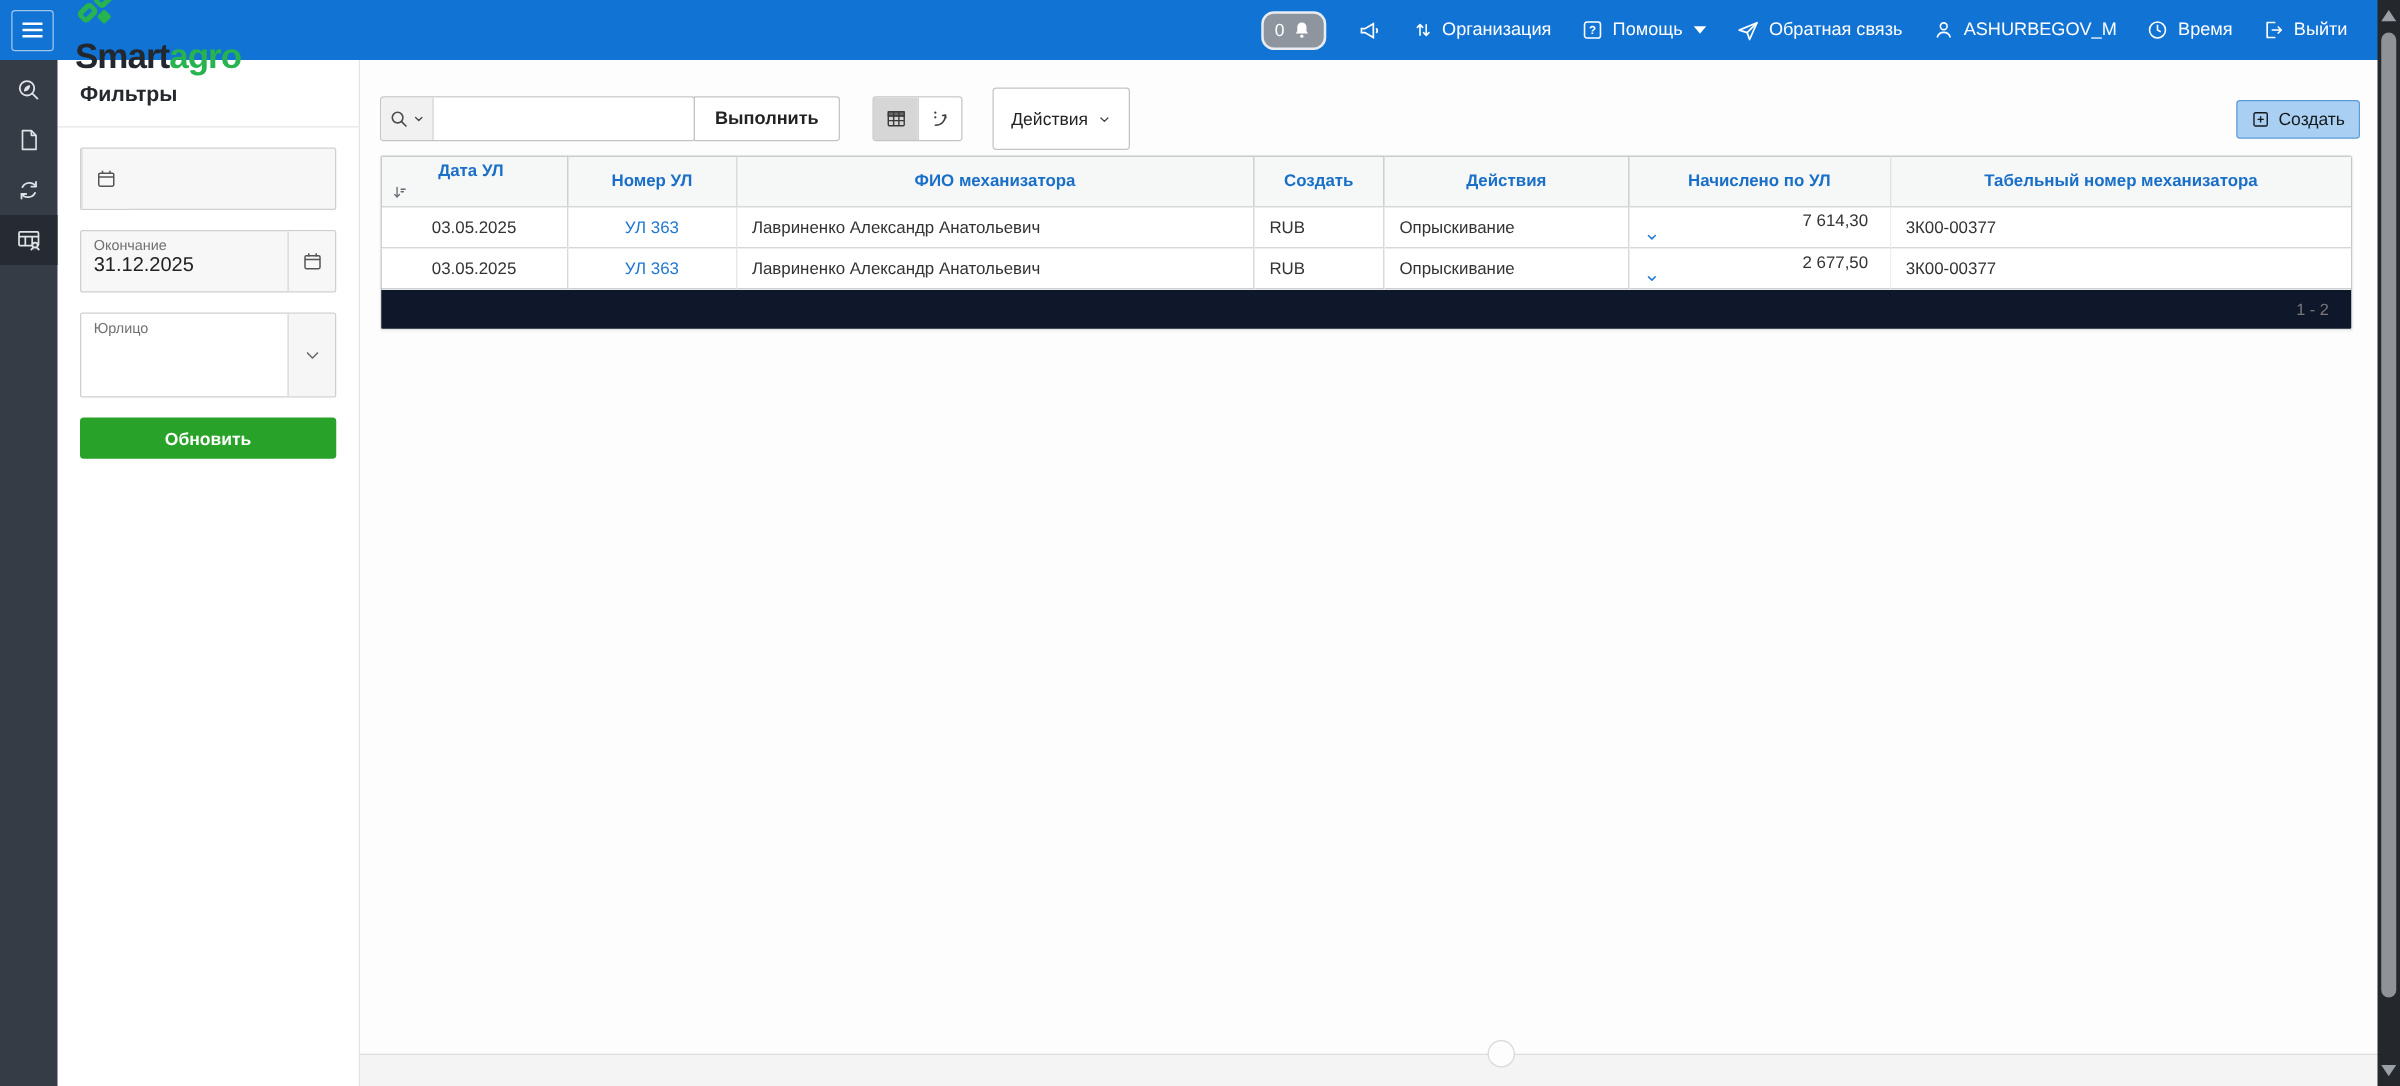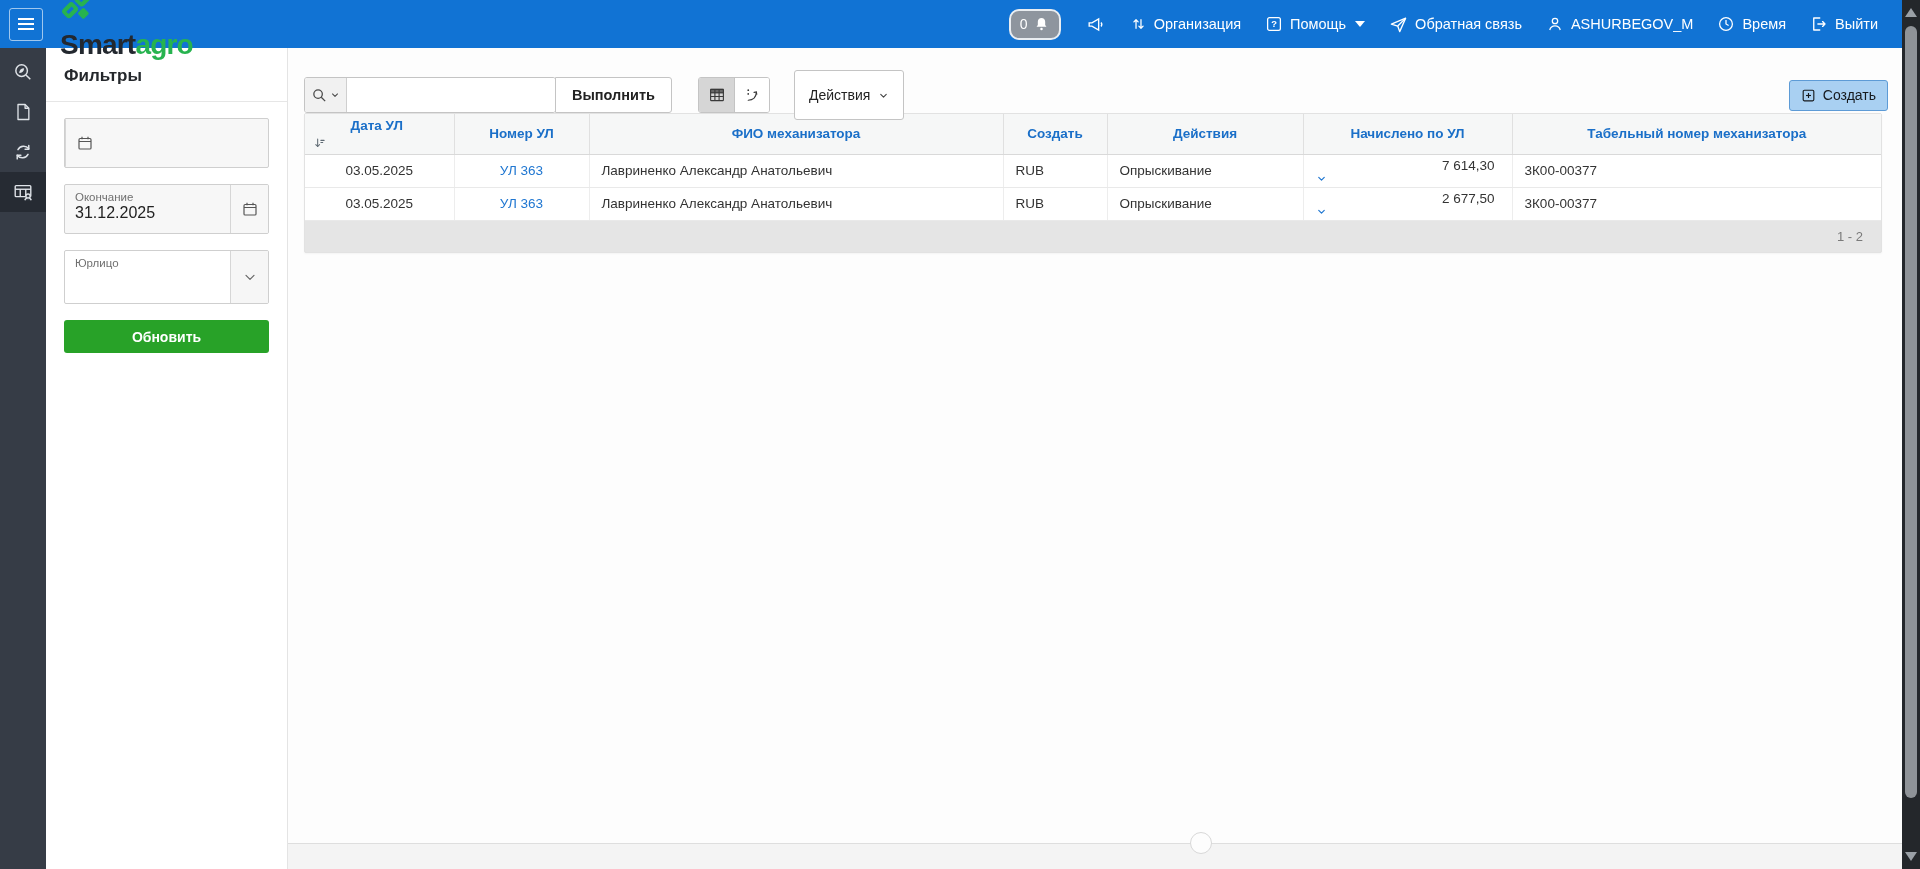--- a/index.html
+++ b/index.html
@@ -37,21 +37,21 @@
   .filters-title { font-size:17px; font-weight:bold; color:#25282c; padding:2px 0 15px 0; }
   .filters-divider { height:1px; background:#e6e6e6; margin:0 -18px; }
   .field { border:1px solid #cfcfcf; background:#f7f7f7; border-radius:2px; margin-top:16px;
            display:flex; height:50px; overflow:hidden; }
   .field-main { flex:1; padding:6px 10px 0 10px; min-width:0; }
   .field-label { font-size:11.5px; color:#707070; }
   .field-value { font-size:16px; color:#222; margin-top:1px; width:100%; border:none;
                  background:transparent; font-family:inherit; outline:none; }
   .field-btn { width:38px; border-left:1px solid #d6d6d6; display:flex; align-items:center;
                justify-content:center; background:#f7f7f7; cursor:pointer; }
-  .field.select-field { background:#fff; height:54px; }
+  .field.select-field { background:#fff; height:68px; }
   .field.select-field .field-btn { background:#f6f6f6; }
   .refresh-btn { margin-top:16px; width:100%; height:33px; background:#28a228; color:#fff;
                  border:none; border-radius:3px; font-size:14px; font-weight:bold;
                  font-family:inherit; cursor:pointer; }
 
   
   .main { position:absolute; top:48px; left:288px; width:1614px; height:821px; background:#fdfdfd; }
   .toolbar { display:flex; align-items:center; margin:29px 14px 0 16px; height:36px; }
   .search-group { display:flex; height:36px; border:1px solid #c4c4c4; border-radius:3px;
                   background:#fff; overflow:hidden; }
@@ -69,21 +69,21 @@
   .view-btn + .view-btn { border-left:1px solid #c4c4c4; }
   .view-btn.active { background:#d6d6d6; }
   .actions-btn { margin-left:24px; height:50px; padding:0 14px; background:#fff;
                  border:1px solid #c4c4c4; border-radius:3px; font-size:14px; color:#222;
                  font-family:inherit; display:flex; align-items:center; gap:8px; cursor:pointer; }
   .create-btn { margin-left:auto; height:31px; padding:0 11px; background:#a9d0f2;
                 border:1px solid #5d9bd6; border-radius:3px; font-size:14px; color:#16191d;
                 font-family:inherit; display:flex; align-items:center; gap:7px; cursor:pointer; }
 
   
-  .table-card { margin:0 14px 0 16px; width:1578px; background:#e5e5e5;
+  .table-card { margin:11px 14px 0 16px; width:1578px; background:#0f172a;
                 border:1px solid #e2e2e2; border-radius:2px; box-shadow:0 1px 2px rgba(0,0,0,.04); }
   table { border-collapse:collapse; table-layout:fixed; width:1576px; font-size:13.5px; }
   th { height:40px; background:#f6f7f7; color:#1a6fc8; font-weight:600; text-align:center;
        border-right:1px solid #e0e0e0; border-bottom:1px solid #d9d9d9; padding:0 8px; cursor:pointer; }
   th:last-child { border-right:none; }
   td { height:33px; border-right:1px solid #ededed; border-bottom:1px solid #e9e9e9;
        padding:0 12px; color:#333; background:#fff; }
   td:last-child { border-right:none; }
   td.c { text-align:center; }
   td.amount { text-align:right; padding-right:10px; white-space:nowrap; }

